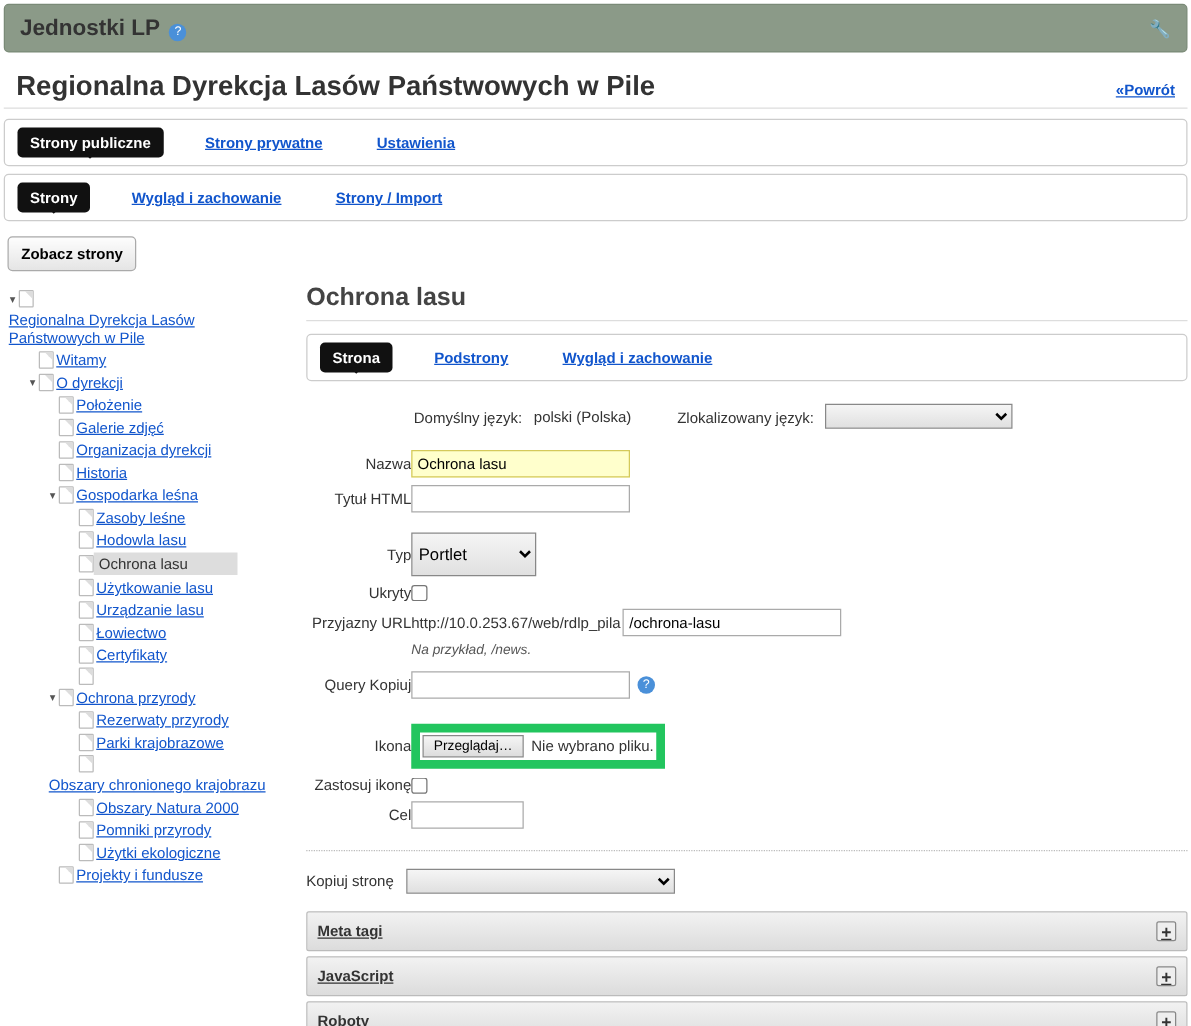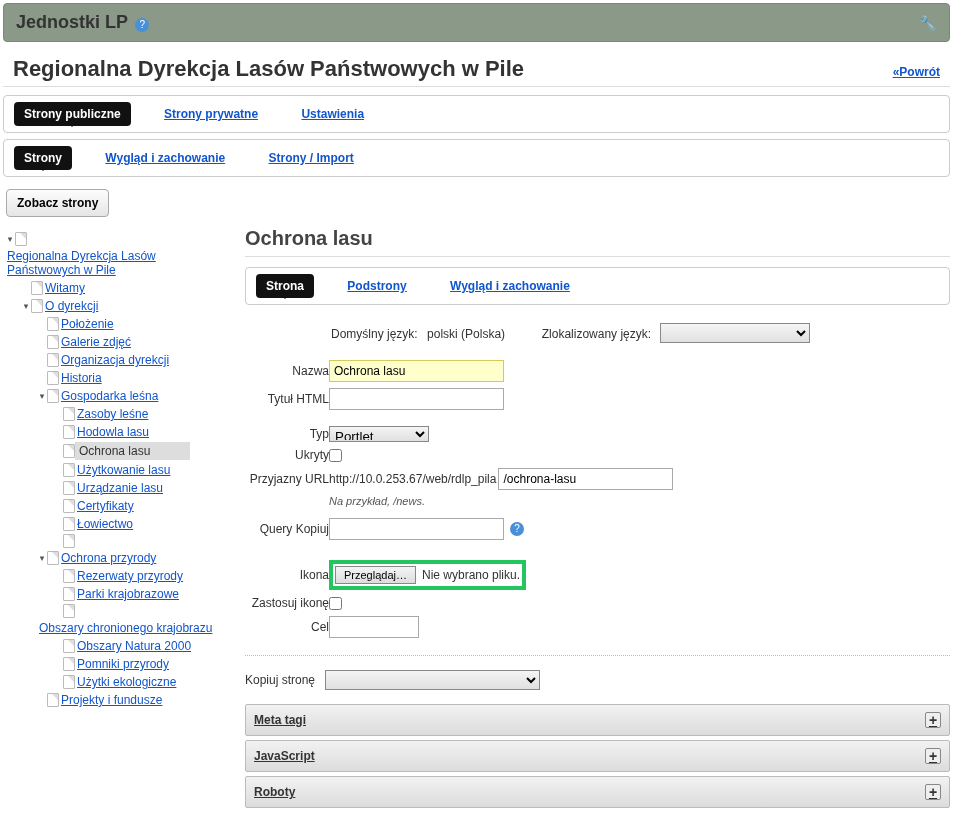--- a/index.html
+++ b/index.html
@@ -38,30 +38,30 @@
 .sub-tab-box { border: 1px solid #ccc; border-radius: 4px; padding: 6px 10px; margin-bottom: 14px; }
 
 .lang-row { padding: 4px 0 14px 86px; }
 .lang-label { display: inline-block; margin-right: 6px; }
 .lang-select { width: 150px; border: 1px solid #888; background: linear-gradient(#f5f5f5,#e0e0e0); height: 20px; }
 
 .form-row { display: flex; align-items: center; padding: 3px 0; }
 .form-label { width: 84px; color: #333; text-align: right; }
 .txt-input { border: 1px solid #aaa; padding: 3px 4px; width: 175px; font-size: 12px; }
 .txt-input.highlight { background: #ffffcc; border: 1px solid #d4c95a; }
-.select-input { border: 1px solid #888; padding: 1px; width: 100px; height:16px; background: linear-gradient(#f5f5f5,#e0e0e0); }
+.select-input { border: 1px solid #888; padding: 1px; width: 100px; height:35px; background: linear-gradient(#f5f5f5,#e0e0e0); }
 .checkbox { width: 13px; height: 13px; }
 .url-prefix { padding-right: 2px; }
 .url-input { border: 1px solid #aaa; padding: 3px 4px; width: 175px; font-size: 12px; }
 .hint-row { padding-left: 84px; font-style: italic; color: #555; margin: 2px 0 8px; font-size:11px;}
 .query-help { display:inline-block; width:14px; height:14px; background:#4a90d9; color:#fff; border-radius:50%; text-align:center; line-height:14px; font-size:10px; margin-left:6px;}
 
 .file-btn { padding: 2px 8px; border: 1px solid #888; background: linear-gradient(#f5f5f5,#ddd); cursor:pointer; font-size:11px; }
 .file-text { margin-left: 6px; }
-.file-wrap { border:4px solid #22c55e; padding:2px; display:inline-flex; align-items:center;}
+.file-wrap { border:7px solid #22c55e; padding:2px; display:inline-flex; align-items:center;}
 
 hr.sep { border: none; border-top: 1px dotted #bbb; margin: 14px 0; }
 
 .copy-row { display:flex; align-items:center; margin-bottom:14px;}
 .copy-select { width: 215px; height:20px; border:1px solid #888; background: linear-gradient(#f5f5f5,#e0e0e0); margin-left: 10px;}
 
 .panel { background: linear-gradient(#f2f2f2,#dcdcdc); border: 1px solid #bbb; padding: 7px 8px; margin-bottom: 4px; display:flex; justify-content:space-between; align-items:center; font-weight:bold; color:#333; border-radius:2px; cursor:pointer;text-decoration:underline;}
 .plus-box { width:16px; height:16px; border:1px solid #888; background:#eee; text-align:center; line-height:14px; font-weight:bold; font-size:14px; border-radius:2px;}
 
 .action-row { padding: 10px 0; }
@@ -168,26 +168,26 @@
               <a class="tree-label">Użytkowanie lasu</a>
             </div>
           <div class="tree-row">
               <span class="tree-toggle"></span>
               <span class="page-icon"></span>
               <a class="tree-label">Urządzanie lasu</a>
             </div>
           <div class="tree-row">
               <span class="tree-toggle"></span>
               <span class="page-icon"></span>
+              <a class="tree-label">Łowiectwo</a>
+            </div>
+          <div class="tree-row">
+              <span class="tree-toggle"></span>
+              <span class="page-icon"></span>
               <a class="tree-label">Certyfikaty</a>
-            </div>
-          <div class="tree-row">
-              <span class="tree-toggle"></span>
-              <span class="page-icon"></span>
-              <a class="tree-label">Łowiectwo</a>
             </div>
           <div class="tree-row">
               <span class="tree-toggle"></span>
               <span class="page-icon"></span>
             </div>
         </div>
         <div class="tree-row">
             <span class="tree-toggle">▾</span>
             <span class="page-icon"></span>
             <a class="tree-label">Ochrona przyrody</a>

